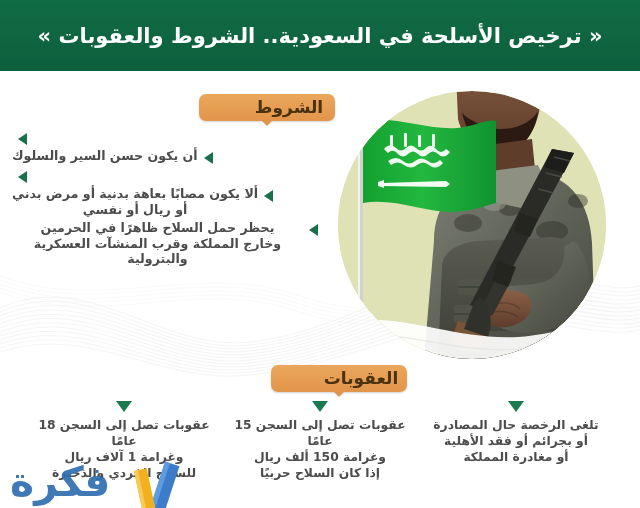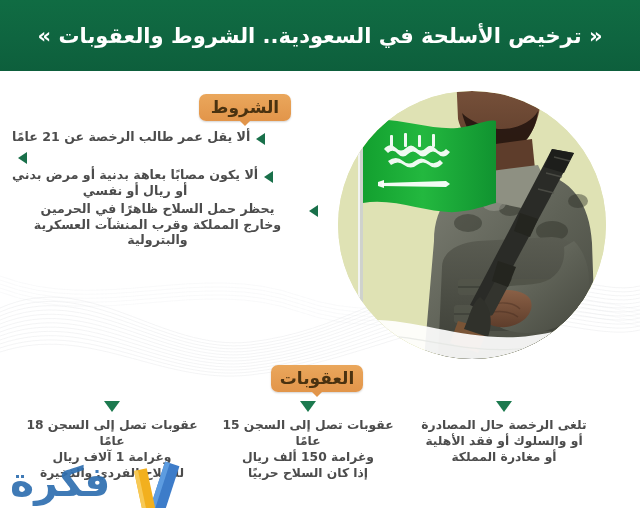--- a/index.html
+++ b/index.html
@@ -92,20 +92,21 @@
     position: absolute;
     background: linear-gradient(180deg, #eaa75c 0%, #e2954a 100%);
     border-radius: 7px;
     color: #4a3210;
     font-size: 17px;
     font-weight: bold;
     text-align: center;
     line-height: 27px;
     height: 27px;
     box-shadow: 0 1px 2px rgba(0,0,0,0.18);
+    padding-left: 44px;
   }
   .badge::after {
     content: "";
     position: absolute;
     left: 50%;
     bottom: -5px;
     margin-left: -6px;
     width: 0;
     height: 0;
     border-left: 6px solid transparent;
@@ -164,21 +165,21 @@
   }
 
   
   .penalties {
     position: absolute;
     left: 0;
     top: 330px;
     width: 640px;
     display: flex;
     flex-direction: row-reverse;
-    justify-content: flex-start;
+    justify-content: center;
     box-sizing: border-box;
     padding: 0 14px;
   }
   .pen-col {
     width: 196px;
     text-align: center;
     direction: rtl;
   }
   .pen-arrow {
     width: 0;
@@ -385,25 +386,28 @@
         </g>
       </svg>
     </div>
 
     <div class="badge badge-conditions">الشروط</div>
 
     <div class="conditions">
 
       <div class="cond-row">
         <div class="cond-bullet"></div>
+      </div>
+
+      <div class="cond-row">
+        <div class="cond-bullet"></div>
         <div class="cond-text">
-          <span>ألا يقل عمر طالب الرخصة عن 21 عامًا</span>
-        </div>
-      </div>
-
+          <span>أن يكون حسن السير والسلوك</span>
+        </div>
+      </div>
 
       <div class="cond-row">
         <div class="cond-bullet"></div>
       </div>
 
       <div class="cond-row">
         <div class="cond-bullet"></div>
         <div class="cond-text">
           <span>ألا يكون مصابًا بعاهة بدنية أو مرض بدني</span>
           <span class="line2">أو ريال أو نفسي</span>
@@ -439,21 +443,21 @@
           <span>عقوبات تصل إلى السجن 15 عامًا</span>
           <span>وغرامة 150 ألف ريال</span>
           <span>إذا كان السلاح حربيًا</span>
         </div>
       </div>
 
       <div class="pen-col">
         <div class="pen-arrow"></div>
         <div class="pen-text">
           <span>تلغى الرخصة حال المصادرة</span>
-          <span>أو والسلوك أو فقد الأهلية</span>
+          <span>أو بجرائم أو فقد الأهلية</span>
           <span>أو مغادرة المملكة</span>
         </div>
       </div>
 
     </div>
 
     <div class="watermark">
       <div class="wm-word">فكرة</div>
 
       <svg class="wm-pencil" width="70" height="74" viewBox="0 0 70 74">

